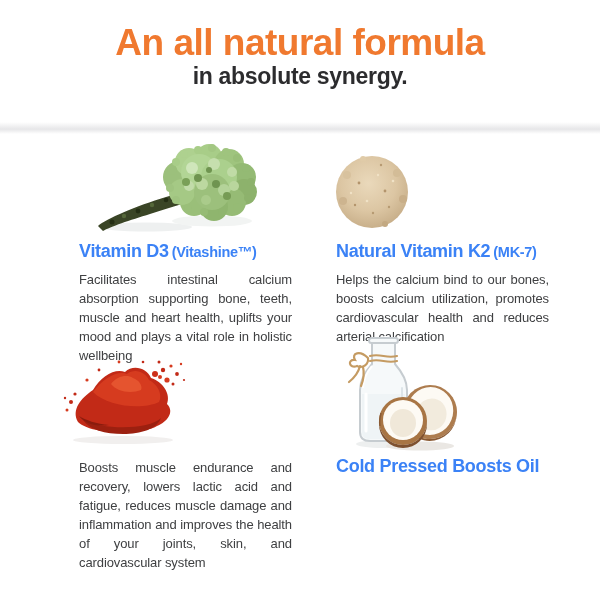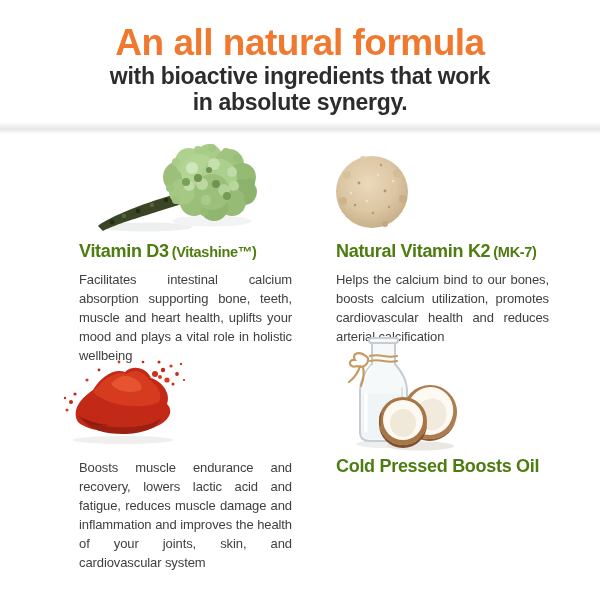--- a/index.html
+++ b/index.html
@@ -42,21 +42,21 @@
   .card-d3      { left: 79px;  top: 140px; }
   .card-k2      { left: 336px; top: 140px; }
   .card-asta    { left: 79px;  top: 347px; }
   .card-coconut { left: 336px; top: 347px; }
 
   .art { position: relative; height: 96px; overflow: visible; }
   .row2 .art { height: 104px; }
   .art svg { position: absolute; }
 
   .ing-name {
-    color: #4d7c0f;
+    color: #3b82f6;
     font-size: 18px;
     font-weight: bold;
     letter-spacing: -0.3px;
     line-height: 22px;
     white-space: nowrap;
     margin-top: 4px;
   }
   .ing-name .suffix { font-size: 14.5px; margin-left: 3px; }
 
   .desc {
@@ -68,21 +68,20 @@
   }
   .desc.justify { text-align: justify; }
 </style>
 </head>
 <body>
 
 <div id="canvas">
 
   <div class="header">
     <h1>An all natural formula</h1>
-    <div class="sub">with bioactive ingredients that work</div>
     <div class="sub">in absolute synergy.</div>
   </div>
 
   <div class="divider"></div>
 
   <div class="card card-d3">
     <div class="art">
       <svg width="172" height="92" viewBox="0 0 172 92" style="left:15px; top:2px;">
         <ellipse cx="52" cy="85" rx="46" ry="4.5" fill="#eef0f0"></ellipse>
         <ellipse cx="118" cy="79" rx="40" ry="5.5" fill="#f2f4f3"></ellipse>

